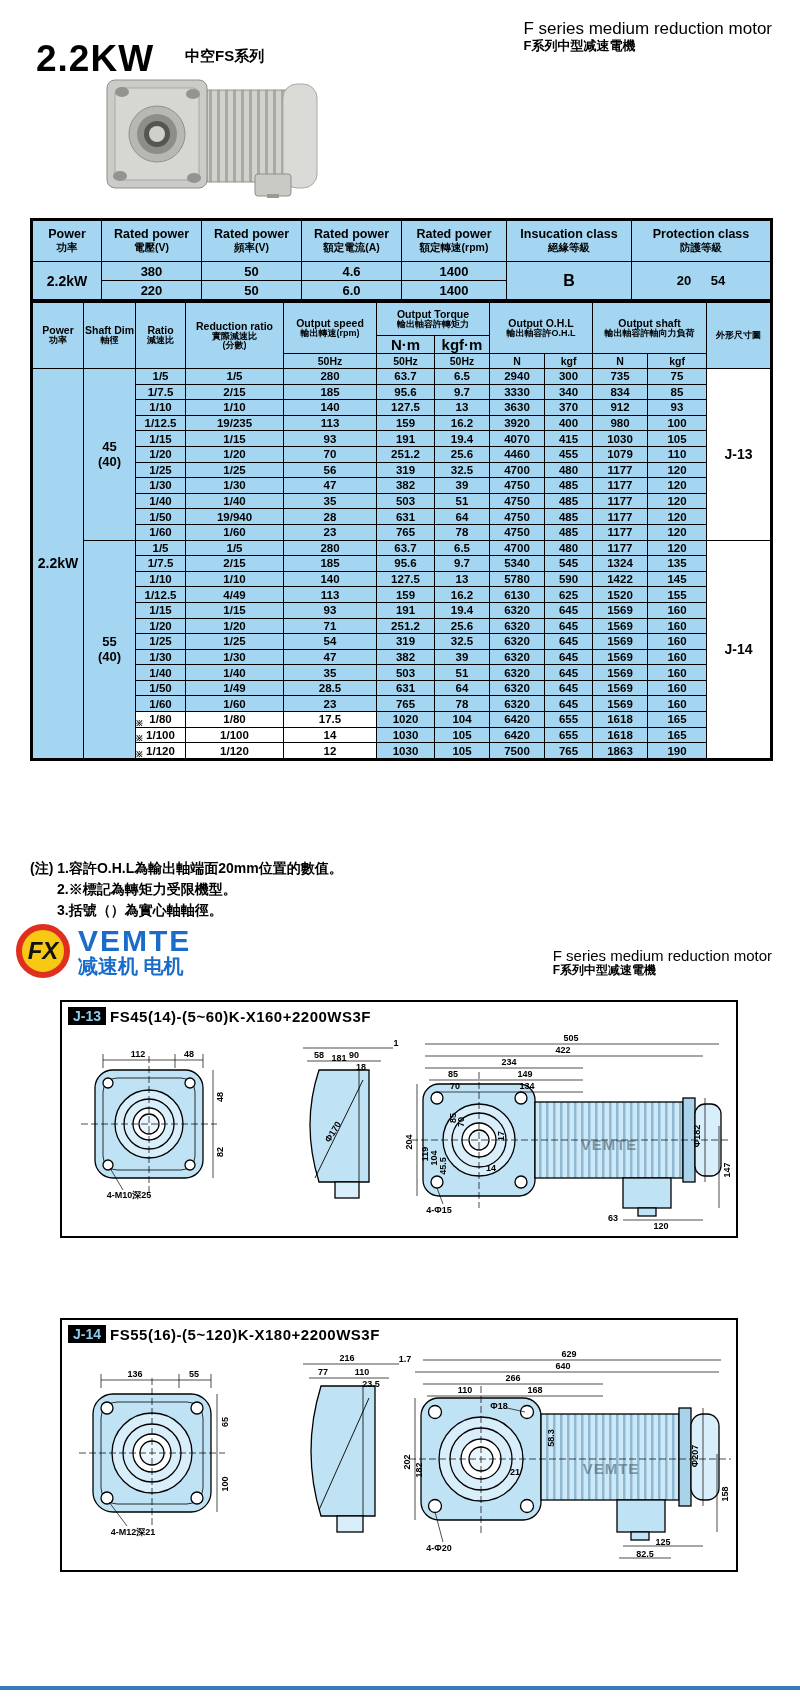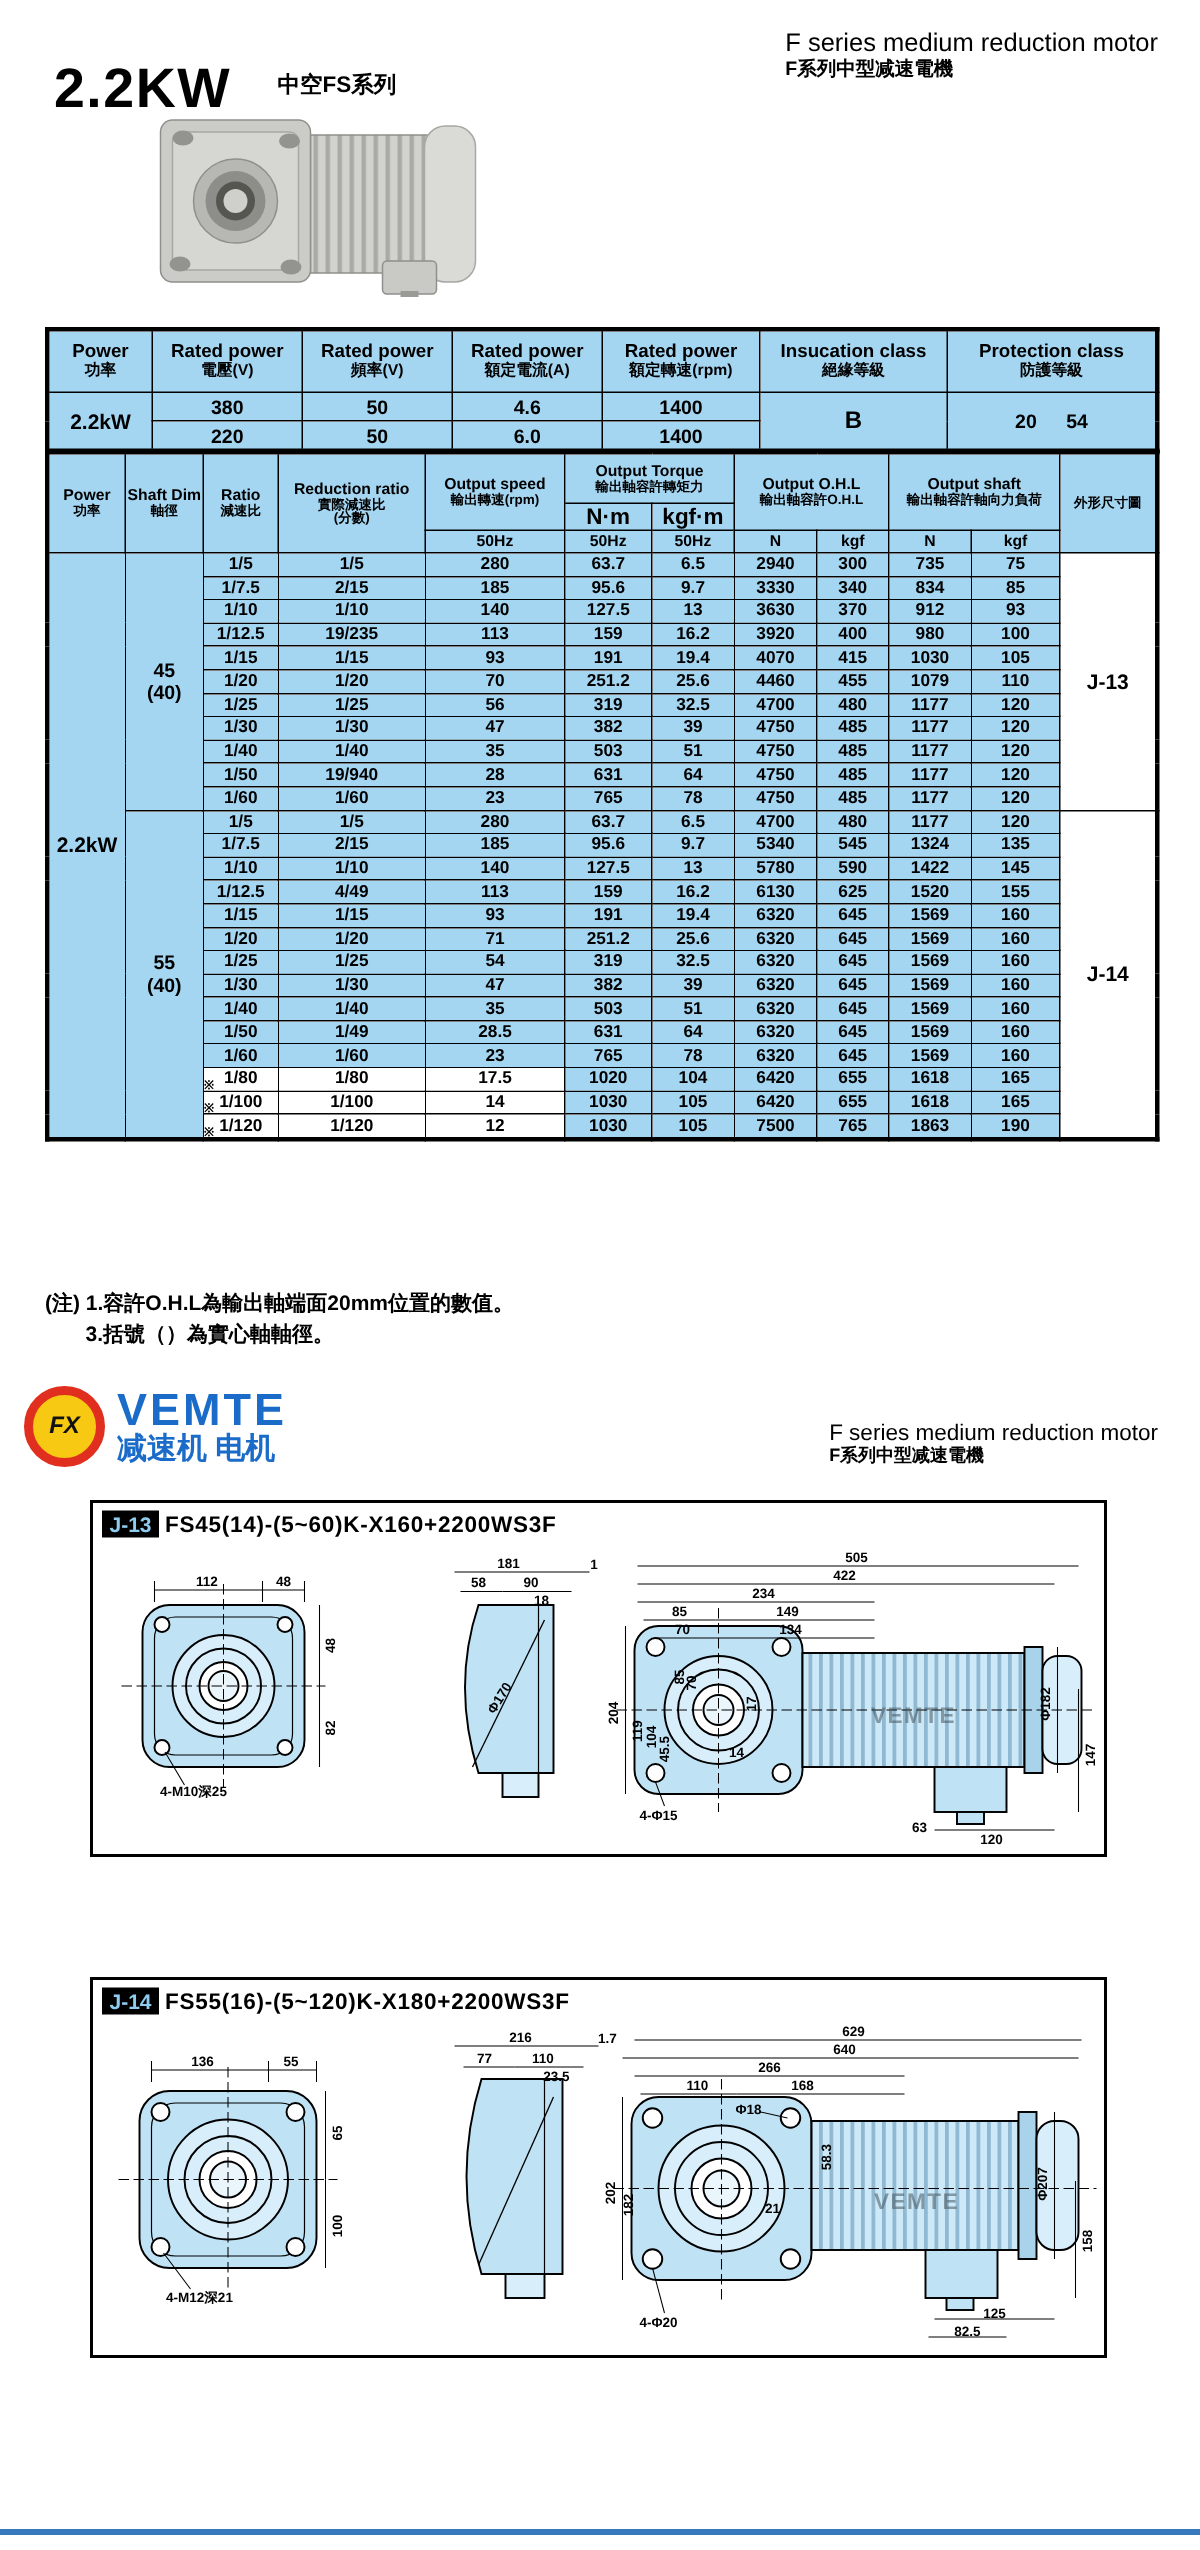--- a/index.html
+++ b/index.html
@@ -39,21 +39,21 @@
   .tbl2 td.fig-cell{background:#fff;font-size:14px;}
   .tbl2 td.power-cell{font-size:14px;}
   .tbl2 td.shaft-cell{font-size:13px;line-height:1.2;}
   .mark{position:absolute;left:0px;bottom:-1px;font-size:8px;}
   
   .notes{position:absolute;left:30px;top:858px;font-size:14px;font-weight:bold;line-height:1.5;}
   .notes div{white-space:pre;}
   .notes div:nth-child(2),.notes div:nth-child(3){margin-left:27px;}
   .logo{position:absolute;left:16px;top:924px;display:flex;align-items:center;}
   .badge{width:54px;height:54px;border-radius:50%;background:#f8c912;border:6px solid #e02f1f;
-         display:flex;align-items:center;justify-content:center;font-weight:bold;font-size:16px;
+         display:flex;align-items:center;justify-content:center;font-weight:bold;font-size:24px;
          font-style:italic;color:#111;box-sizing:border-box;}
   .brand{margin-left:8px;line-height:1.0;}
   .brand .b1{font-size:30px;font-weight:bold;color:#1a6cc8;letter-spacing:2px;}
   .brand .b2{font-size:20px;font-weight:bold;color:#1a6cc8;}
   
   .dbox{position:absolute;left:60px;width:678px;border:2.5px solid #000;background:#fff;box-sizing:border-box;}
   .dbox-1{top:1000px;height:238px;}
   .dbox-2{top:1318px;height:254px;}
   .dtitle{position:absolute;left:6px;top:5px;display:flex;align-items:center;}
   .dtag{background:#000;color:#8ecdef;font-weight:bold;font-size:14px;padding:1px 5px;margin-right:4px;}
@@ -515,20 +515,21 @@
           <td>7500</td>
           <td>765</td>
           <td>1863</td>
           <td>190</td>
         </tr>
       </tbody>
   </table>
 
   <div class="notes">
     <div>(注) 1.容許O.H.L為輸出軸端面20mm位置的數值。</div>
+    <div>2.※標記為轉矩力受限機型。</div>
     <div>3.括號（）為實心軸軸徑。</div>
   </div>
 
   <div class="logo">
     <div class="badge">FX</div>
     <div class="brand">
       <div class="b1">VEMTE</div>
       <div class="b2">减速机 电机</div>
     </div>
   </div>
@@ -614,21 +615,21 @@
           <line x1="560" y1="188" x2="640" y2="188"></line>
           <line x1="60" y1="158" x2="47" y2="136"></line>
           <line x1="380" y1="172" x2="374" y2="156"></line>
         </g>
       </svg>
     <span class="dim" style="left: 75px; top: 22px;">112</span>
         <span class="dim" style="left: 126px; top: 22px;">48</span>
         <span class="dim" style="left: 157px; top: 65px; transform: translate(-50%, -50%) rotate(-90deg);">48</span>
         <span class="dim" style="left: 157px; top: 120px; transform: translate(-50%, -50%) rotate(-90deg);">82</span>
         <span class="dim" style="left: 66px; top: 163px;">4-M10深25</span>
-        <span class="dim" style="left: 276px; top: 10px;">181</span>
+        <span class="dim" style="left: 276px; top: 26px;">181</span>
         <span class="dim" style="left: 256px; top: 23px;">58</span>
         <span class="dim" style="left: 291px; top: 23px;">90</span>
         <span class="dim" style="left: 298px; top: 35px;">18</span>
         <span class="dim" style="left: 333px; top: 11px;">1</span>
         <span class="dim" style="left: 270px; top: 100px; transform: translate(-50%, -50%) rotate(-58deg);">Φ170</span>
         <span class="dim" style="left: 508px; top: 6px;">505</span>
         <span class="dim" style="left: 500px; top: 18px;">422</span>
         <span class="dim" style="left: 446px; top: 30px;">234</span>
         <span class="dim" style="left: 390px; top: 42px;">85</span>
         <span class="dim" style="left: 462px; top: 42px;">149</span>

